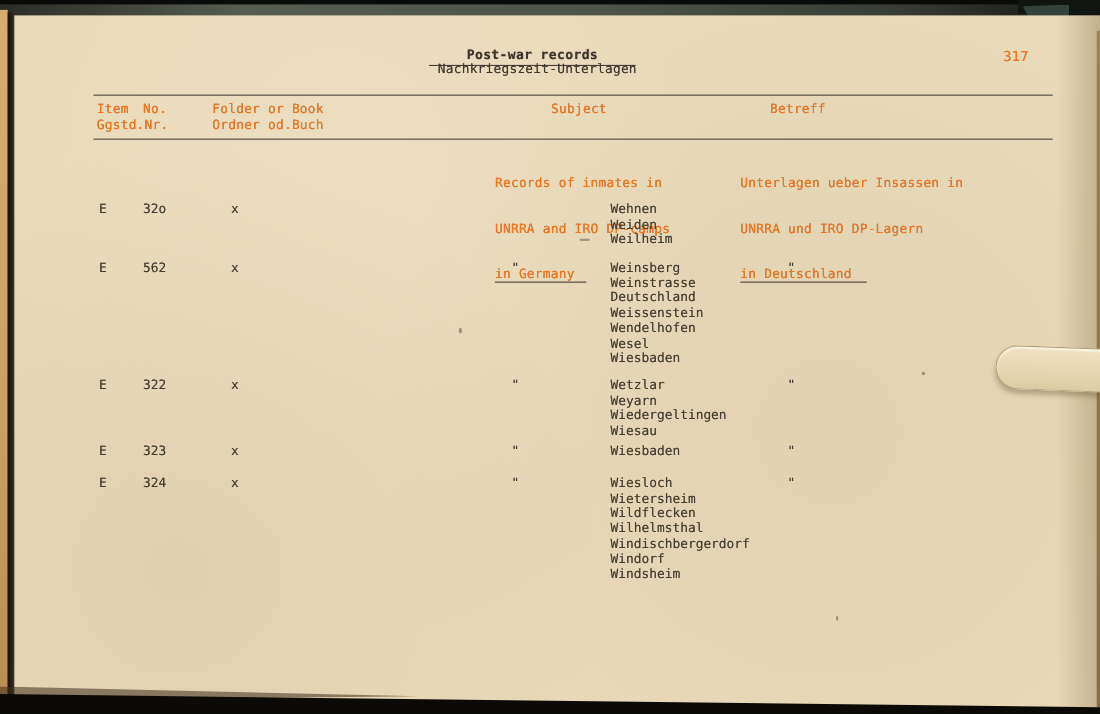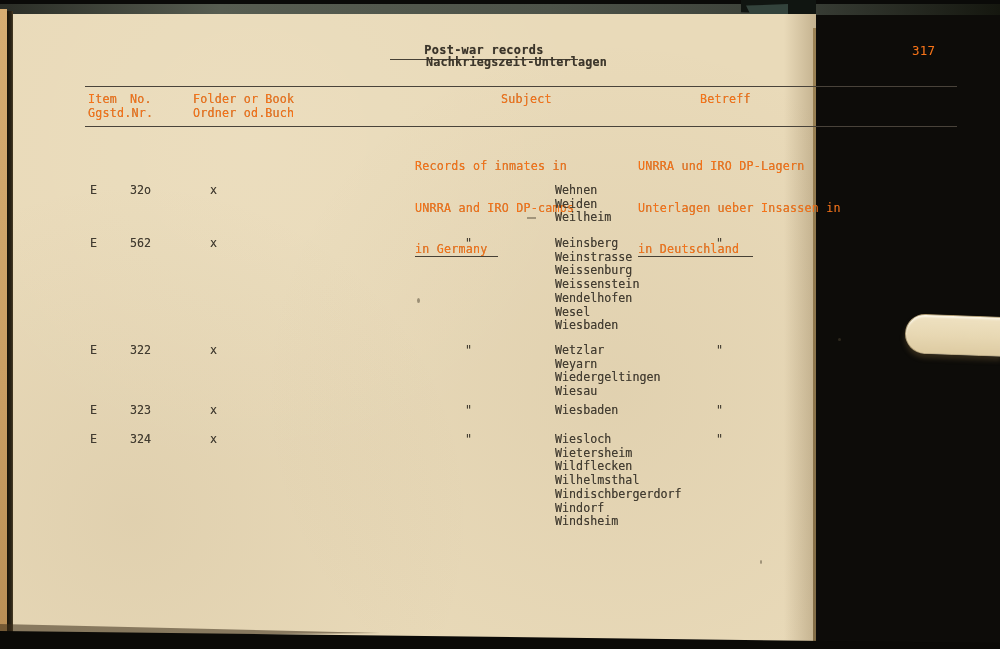--- a/index.html
+++ b/index.html
@@ -1,21 +1,21 @@
 <!DOCTYPE html>
 <html><head>
 <meta charset="utf-8">
 <style>
   html,body{margin:0;padding:0;}
   body{
     width:1000px;height:649px;overflow:hidden;
     background:#0d0c09;
     font-family:"DejaVu Sans Mono","Liberation Mono",monospace;
   }
-  .scan{position:relative;width:816px;height:649px;background:#15130e;}
+  .scan{position:relative;width:1000px;height:649px;background:#15130e;}
 
   
   .cover-band{
     position:absolute;left:0;top:0;width:1000px;height:15px;
     background:linear-gradient(90deg,#2a2d26 0%,#575d51 22%,#4d5349 55%,#3a3f37 80%,#15170f 100%);
   }
   .cover-band::before{
     content:"";position:absolute;left:0;top:0;width:100%;height:4px;background:#0a0a08;
   }
   .corner-dark{
@@ -82,41 +82,41 @@
 
   
   .title-wrap{
     position:absolute;left:390px;top:39px;width:188px;text-align:center;
     border-bottom:1.7px solid #464035;padding-bottom:1px;
   }
   .title-wrap .t{
     color:#3a342a;font-weight:bold;font-size:11.9px;letter-spacing:.3px;
     text-shadow:0 0 .7px rgba(55,48,36,.6);
   }
-  .subtitle{left:398px;top:56px;font-weight:bold;color:#3d372c;margin-left:28px;}
+  .subtitle{left:398px;top:56px;font-weight:normal;color:#3d372c;}
   .page-number{left:912px;top:44px;font-size:12.5px;}
 
   
   .rule{position:absolute;height:0;border-top:1.6px solid #49433a;}
   .rule-1{left:85px;top:86px;width:872px;}
   .rule-2{left:85px;top:126px;width:872px;}
 
   
   .h-item{left:88px;top:93px;}
   .h-no{left:130px;top:93px;}
   .h-ggstd{left:88px;top:107px;}
   .h-folder{left:193px;top:93px;}
   .h-ordner{left:193px;top:107px;}
   .h-subject{left:466px;top:93px;margin-left:35px;}
   .h-betreff{left:700px;top:93px;text-align:right;}
 
   
   .sec-en{left:415px;top:133px;}
   .sec-de{left:638px;top:133px;}
-  .sec-line{display:block;}
+  .sec-line{display:block;margin-left:35px;}
   .sec-underline{display:inline-block;border-bottom:1.4px solid #464035;padding-right:11px;}
   .sec-de .sec-underline{padding-right:14px;}
 
   
   .rows{position:absolute;left:0;top:0;width:100%;height:100%;}
   .row{position:absolute;left:0;width:1000px;}
   .row:nth-child(1){top:184px;}
   .row:nth-child(2){top:237px;}
   .row:nth-child(3){top:344px;}
   .row:nth-child(4){top:404px;}
@@ -166,38 +166,38 @@
   <div class="tw h-subject">Subject</div>
   <div class="tw h-betreff">Betreff</div>
 
   <div class="tw sec-en">
     <span class="sec-line">Records of inmates in</span>
     <span class="sec-line">UNRRA and IRO DP-camps</span>
     <span class="sec-line"><span class="sec-underline">in Germany</span></span>
   </div>
 
   <div class="tw sec-de">
+    <span class="sec-line">Unterlagen ueber Insassen in</span>
     <span class="sec-line">UNRRA und IRO DP-Lagern</span>
-    <span class="sec-line">Unterlagen ueber Insassen in</span>
     <span class="sec-line"><span class="sec-underline">in Deutschland</span></span>
   </div>
 
   <div class="rows">
       <div class="row">
         <span class="cell c-item">E</span>
         <span class="cell c-no">32o</span>
         <span class="cell c-folder">x</span>
         <div class="cell c-places"><div>Wehnen</div><div>Weiden</div><div>Weilheim</div></div>
       </div>
       <div class="row">
         <span class="cell c-item">E</span>
         <span class="cell c-no">562</span>
         <span class="cell c-folder">x</span>
         <span class="cell c-sd">"</span>
-        <div class="cell c-places"><div>Weinsberg</div><div>Weinstrasse</div><div>Weissenburg</div><div>Weissenstein</div><div>Wendelhofen</div><div>Wesel</div><div>Wiesbaden</div></div>
+        <div class="cell c-places"><div>Weinsberg</div><div>Weinstrasse</div><div>Deutschland</div><div>Weissenstein</div><div>Wendelhofen</div><div>Wesel</div><div>Wiesbaden</div></div>
         <span class="cell c-bd">"</span>
       </div>
       <div class="row">
         <span class="cell c-item">E</span>
         <span class="cell c-no">322</span>
         <span class="cell c-folder">x</span>
         <span class="cell c-sd">"</span>
         <div class="cell c-places"><div>Wetzlar</div><div>Weyarn</div><div>Wiedergeltingen</div><div>Wiesau</div></div>
         <span class="cell c-bd">"</span>
       </div>

